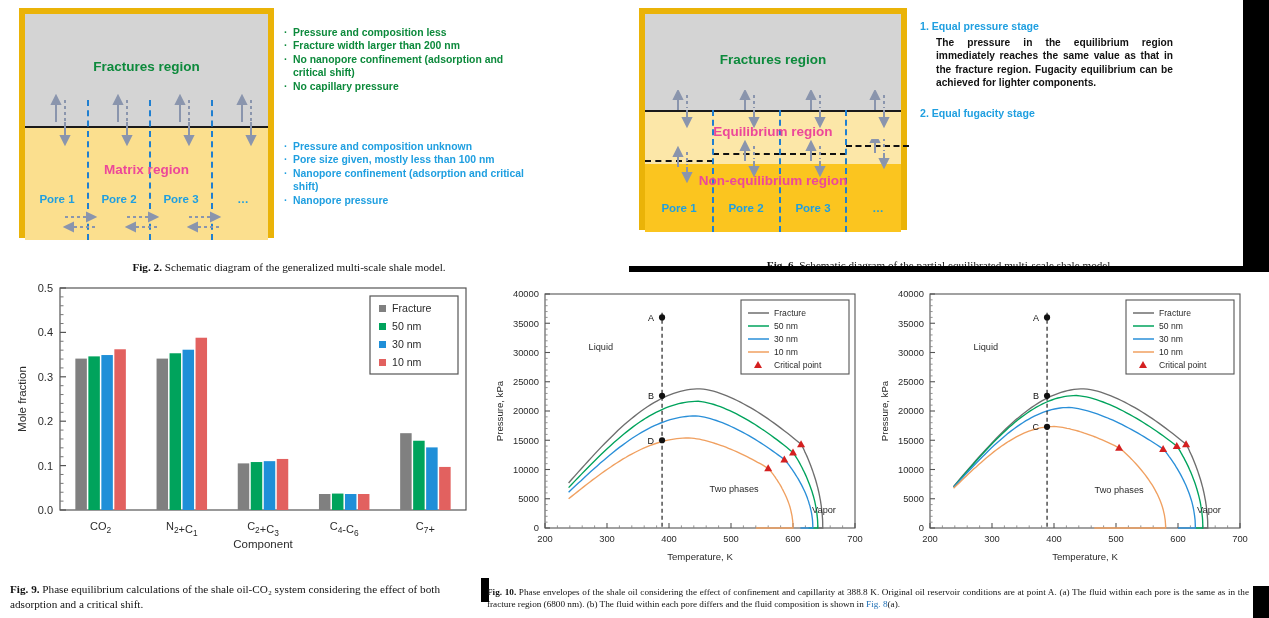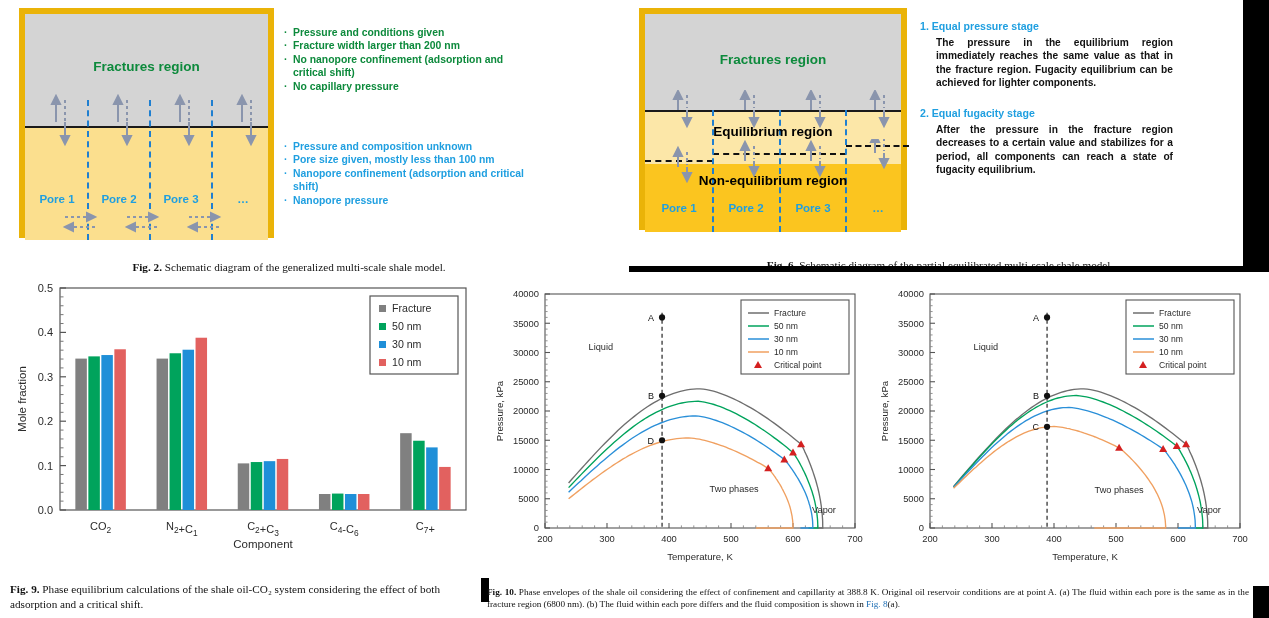--- a/index.html
+++ b/index.html
@@ -9,21 +9,21 @@
 
   
   .schematic{position:absolute;border:6px solid #eab308;box-sizing:border-box;}
   .band-grey{background:#d4d4d4;}
   .band-yellow{background:#fbdf8e;}
   .band-yellow-light{background:#fce7a8;}
   .band-yellow-dark{background:#fbc51f;}
   .region-label{position:absolute;width:100%;text-align:center;
       font-family:"Liberation Sans",sans-serif;font-weight:bold;font-size:13.5px;}
   .lbl-green{color:#0d8a3c;}
-  .lbl-blue{color:#000000;}
+  .lbl-blue{color:#ec4899;}
   .pore-lbl{position:absolute;font-family:"Liberation Sans",sans-serif;
       font-weight:bold;font-size:11.5px;color:#1f9fe0;text-align:center;}
   .vdash{position:absolute;border-left:2px dashed #1f7fd0;}
   .hsolid{position:absolute;border-top:2px solid #1a1a1a;}
   .hdash{position:absolute;border-top:2px dashed #111;}
 
   
   .bullets{position:absolute;font-family:"Liberation Sans",sans-serif;
       font-weight:bold;font-size:10.4px;line-height:13.4px;}
   .bullets .row{display:flex;margin-bottom:0px;}
@@ -118,31 +118,32 @@
       <g transform="translate(164,0)">
         <line x1="0" y1="7" x2="22" y2="7" stroke-dasharray="3 3"></line>
           <polygon points="30,7 22,3 22,11"></polygon>
         <line x1="30" y1="17" x2="8" y2="17" stroke-dasharray="3 3"></line>
           <polygon points="0,17 8,13 8,21"></polygon>
       </g>
     </g>
   </svg>
 
   <div class="region-label lbl-green" style="top:45px;">Fractures region</div>
+  <div class="region-label lbl-blue" style="top:148px;">Matrix region</div>
 
   <div class="pore-lbl" style="left:5px;top:179px;width:54px;">Pore 1</div>
   <div class="pore-lbl" style="left:67px;top:179px;width:54px;">Pore 2</div>
   <div class="pore-lbl" style="left:129px;top:179px;width:54px;">Pore 3</div>
   <div class="pore-lbl" style="left:191px;top:179px;width:54px;">…</div>
 </div>
 
 <div class="bullets" style="left:284px;top:26px;width:240px;">
   <div class="row">
       <span class="bul g">·</span>
-      <span class="g">Pressure and conditions given</span>
+      <span class="g">Pressure and composition less</span>
     </div>
   <div class="row">
       <span class="bul g">·</span>
       <span class="g">Fracture width larger than 200 nm</span>
     </div>
   <div class="row">
       <span class="bul g">·</span>
       <span class="g">No nanopore confinement (adsorption and critical shift)</span>
     </div>
   <div class="row">
@@ -265,21 +266,20 @@
   <div class="pore-lbl" style="left:139px;top:188px;width:58px;">Pore 3</div>
   <div class="pore-lbl" style="left:204px;top:188px;width:58px;">…</div>
 </div>
 
 <div class="f3text" style="left:920px;top:20px;">
   <div class="f3head">1. Equal pressure stage</div>
   <div class="f3body">The pressure in the equilibrium region immediately reaches the same value as that in the fracture region. Fugacity equilibrium can be achieved for lighter components.</div>
 </div>
 <div class="f3text" style="left:920px;top:107px;">
   <div class="f3head">2. Equal fugacity stage</div>
-  <div class="f3body">After the pressure in the fracture region decreases to a certain value and stabilizes for a period, all components can reach a state of fugacity equilibrium.</div>
 </div>
 
 <div class="caption" style="left:660px;top:250px;width:560px;text-align:center;">
   <b>Fig. 6.</b>
   <span>Schematic diagram of the partial equilibrated multi-scale shale model.</span>
 </div>
 
 <div class="blackbar" style="left:1243px;top:0px;width:26px;height:270px;"></div>
 <div class="blackbar" style="left:629px;top:266px;width:640px;height:6px;"></div>
 <div class="blackbar" style="left:481px;top:578px;width:8px;height:24px;"></div>

